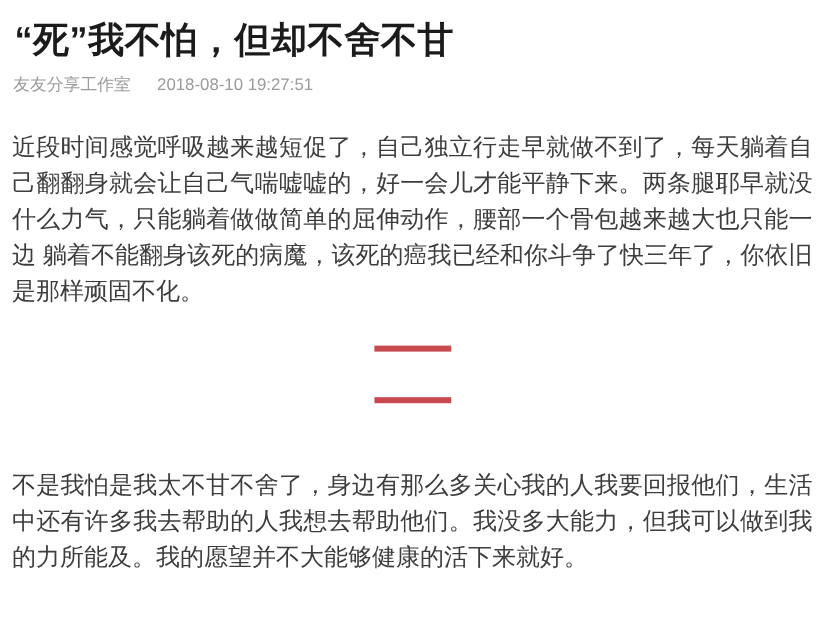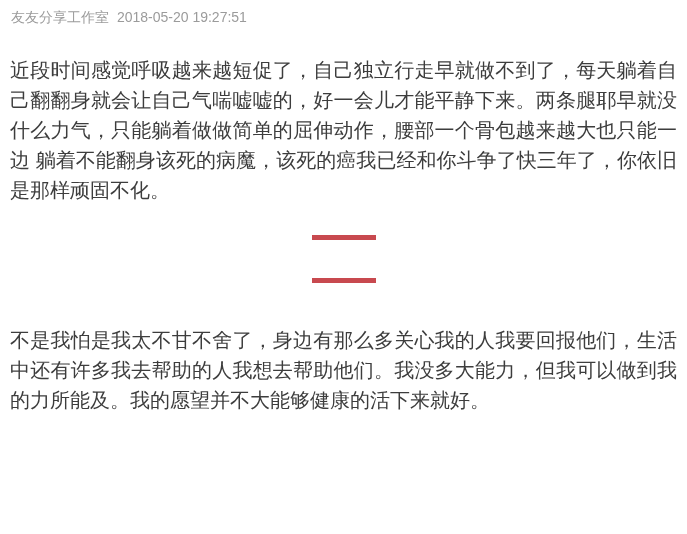--- a/index.html
+++ b/index.html
@@ -23,49 +23,50 @@
     font-weight: 700;
     color: #1b1b1b;
     letter-spacing: 0.5px;
   }
   .byline {
     margin: 9px 0 0 1px;
     font-size: 14px;
     line-height: 16px;
     color: #9b9b9b;
   }
-  .byline .byline-author { margin-right: 4px; }
+  .byline .byline-author { margin-right: 18px; }
   .para {
     margin: 0;
     font-size: 20px;
     line-height: 30px;
     color: #3d3d3d;
     text-align: justify;
     letter-spacing: 0;
   }
   .para-1 { margin-top: 30px; }
   .para-2 { margin-top: 37px; }
-  .para-3 { margin-top: 42px; }
+  .para-3 { margin-top: 54px; }
   .divider {
     width: 64px;
     height: 5px;
     margin: 30px auto 0;
     background: #c8494f; 
   }
   .divider-2 { margin-top: 38px; }
 </style>
 </head>
 <body>
 
 <div class="page">
 
+  <h1 class="article-title">“死”我不怕，但却不舍不甘</h1>
 
   <div class="byline">
     <span class="byline-author">友友分享工作室</span>
-    <span class="byline-timestamp">2018-05-20 19:27:51</span>
+    <span class="byline-timestamp">2018-08-10 19:27:51</span>
   </div>
 
   <p class="para para-1">近段时间感觉呼吸越来越短促了，自己独立行走早就做不到了，每天躺着自己翻翻身就会让自己气喘嘘嘘的，好一会儿才能平静下来。两条腿耶早就没什么力气，只能躺着做做简单的屈伸动作，腰部一个骨包越来越大也只能一边 躺着不能翻身该死的病魔，该死的癌我已经和你斗争了快三年了，你依旧是那样顽固不化。</p>
 
   <div class="divider divider-1" style="background: rgb(200, 73, 79);"></div>
 
 
   <div class="divider divider-2" style="background: rgb(200, 73, 79);"></div>
 
   <p class="para para-3">不是我怕是我太不甘不舍了，身边有那么多关心我的人我要回报他们，生活中还有许多我去帮助的人我想去帮助他们。我没多大能力，但我可以做到我的力所能及。我的愿望并不大能够健康的活下来就好。</p>

